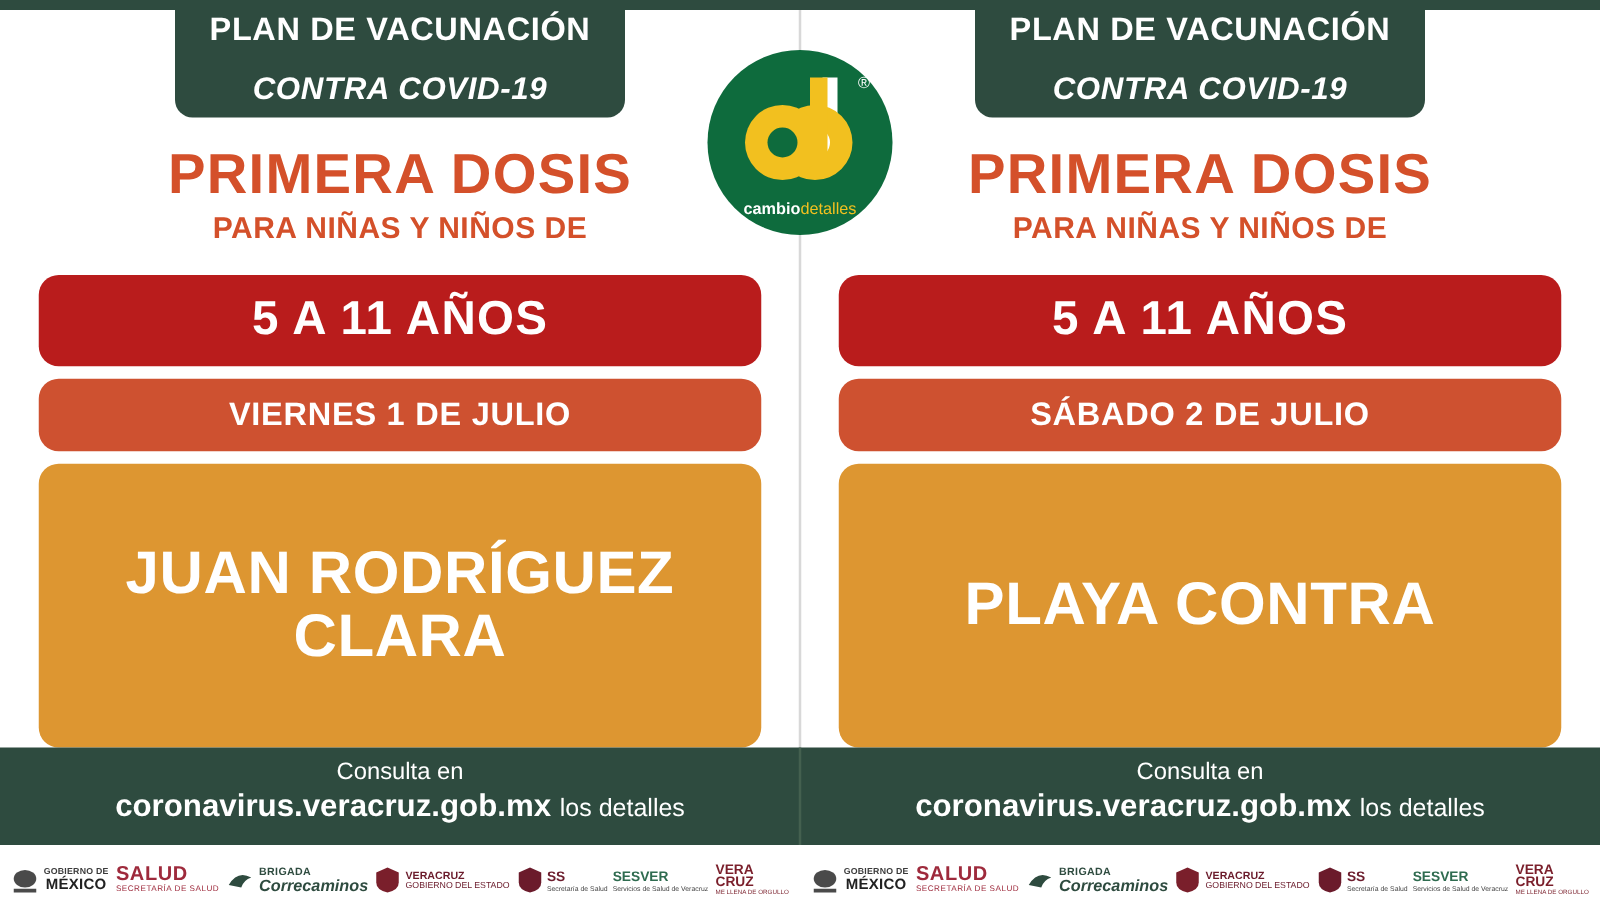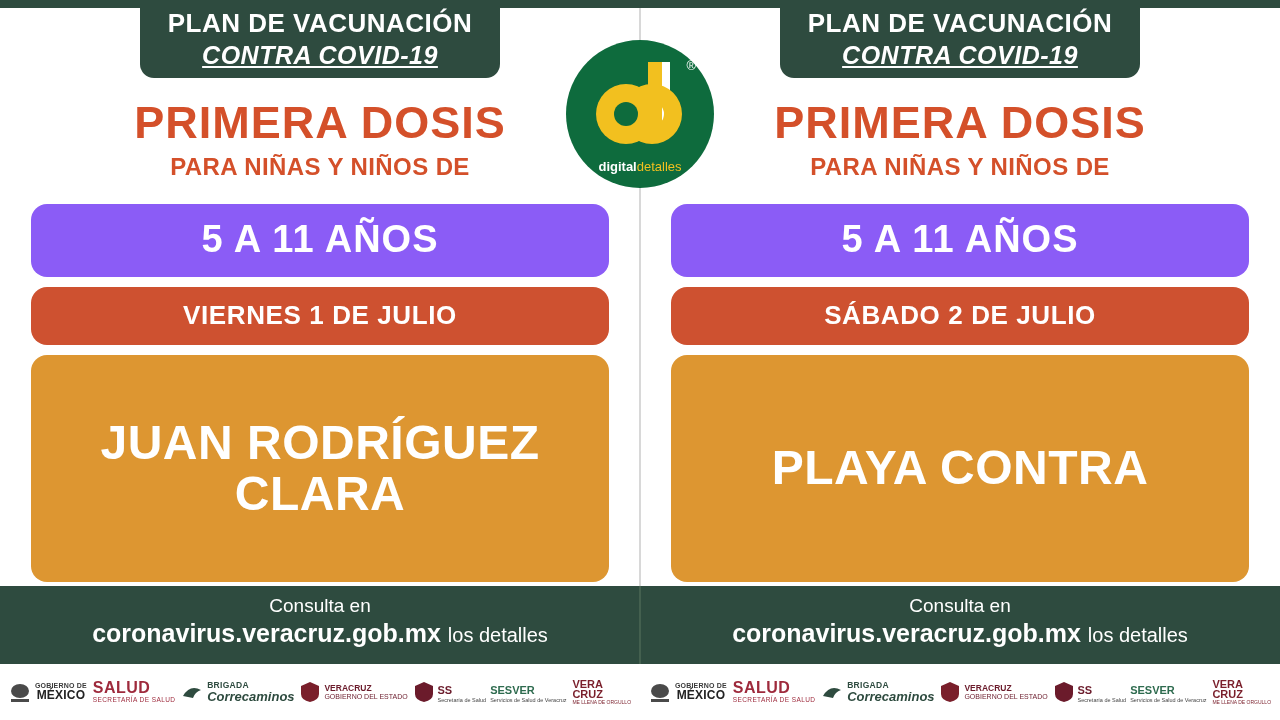--- a/index.html
+++ b/index.html
@@ -68,22 +68,21 @@
     font-weight: 700;
     letter-spacing: 0.5px;
     display: block;
   }
   .ribbon .line2 {
     font-size: 25px;
     font-weight: 700;
     font-style: italic;
     letter-spacing: 0.5px;
     display: block;
-    margin-top: 4px;
-    text-decoration: underline;
+    margin-top: 20px;
   }
   .dose-title {
     margin-top: 22px;
     color: #d4502a;
     font-size: 45px;
     font-weight: 700;
     letter-spacing: 1px;
     text-align: center;
     line-height: 1;
   }
@@ -99,21 +98,21 @@
     width: 100%;
     max-width: 578px;
     box-sizing: border-box;
     border-radius: 16px;
     text-align: center;
     color: #ffffff;
     font-weight: 700;
   }
   .pill-age {
     margin-top: 23px;
-    background: #8b5cf6;
+    background: #b91c1c;
     font-size: 38px;
     letter-spacing: 1px;
     padding: 14px 10px 16px 10px;
   }
   .pill-date {
     margin-top: 10px;
     background: #ce5130;
     font-size: 26px;
     letter-spacing: 0.6px;
     padding: 13px 10px 14px 10px;
@@ -362,21 +361,21 @@
     <div class="logo">
       <svg width="148" height="148" viewBox="0 0 148 148">
         <path d="M92 22 L104 22 L104 92 L92 92 Z" fill="#ffffff"></path>
         <path d="M86 44 a30 30 0 1 0 0 60 a30 30 0 1 0 0 -60 Z M86 62 a12 12 0 1 1 0 24 a12 12 0 1 1 0 -24 Z" fill="#f2c01f"></path>
         <circle cx="60" cy="74" r="30" fill="#f2c01f"></circle>
         <circle cx="60" cy="74" r="12" fill="#0e6b3d"></circle>
         <rect x="82" y="22" width="14" height="70" fill="#f2c01f"></rect>
       </svg>
       <div class="logo-reg">®</div>
       <div class="logo-caption">
-        <span class="word1">digital</span><span>detalles</span>
+        <span class="word1">cambio</span><span>detalles</span>
       </div>
     </div>
   </div>
 
   <div class="footer">
     <div class="footer-divider"></div>
     <div class="footer-half">
       <div class="footer-small">Consulta en</div>
       <div class="footer-url">
         <span>coronavirus.veracruz.gob.mx</span>

